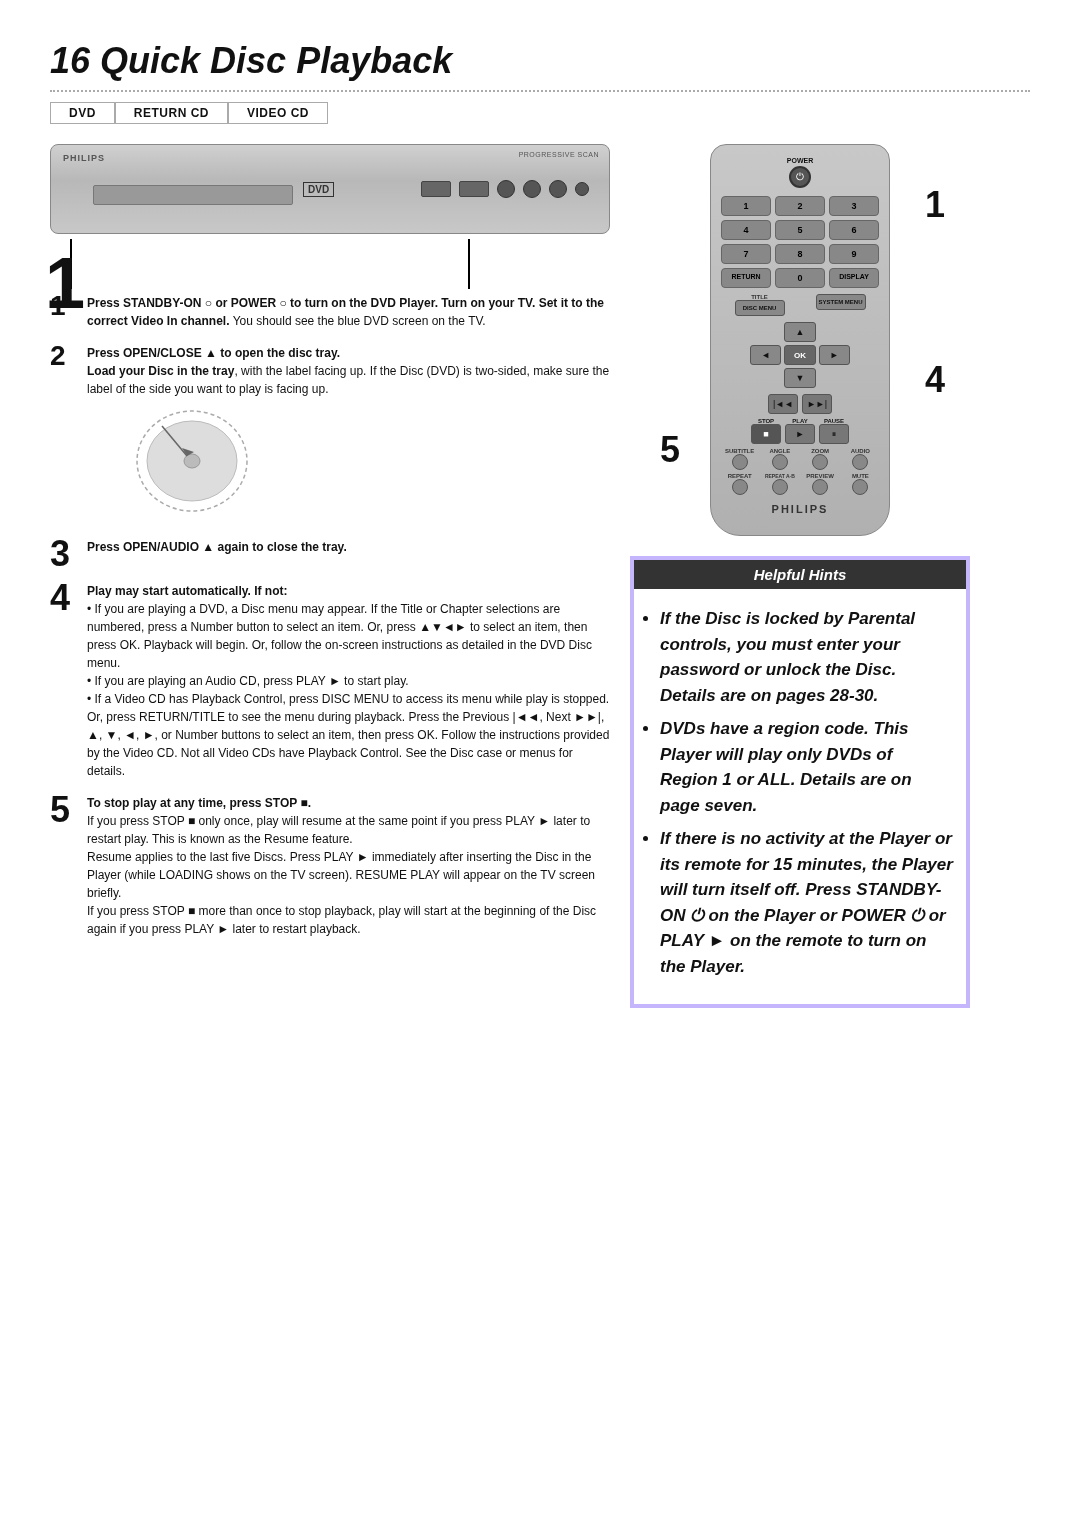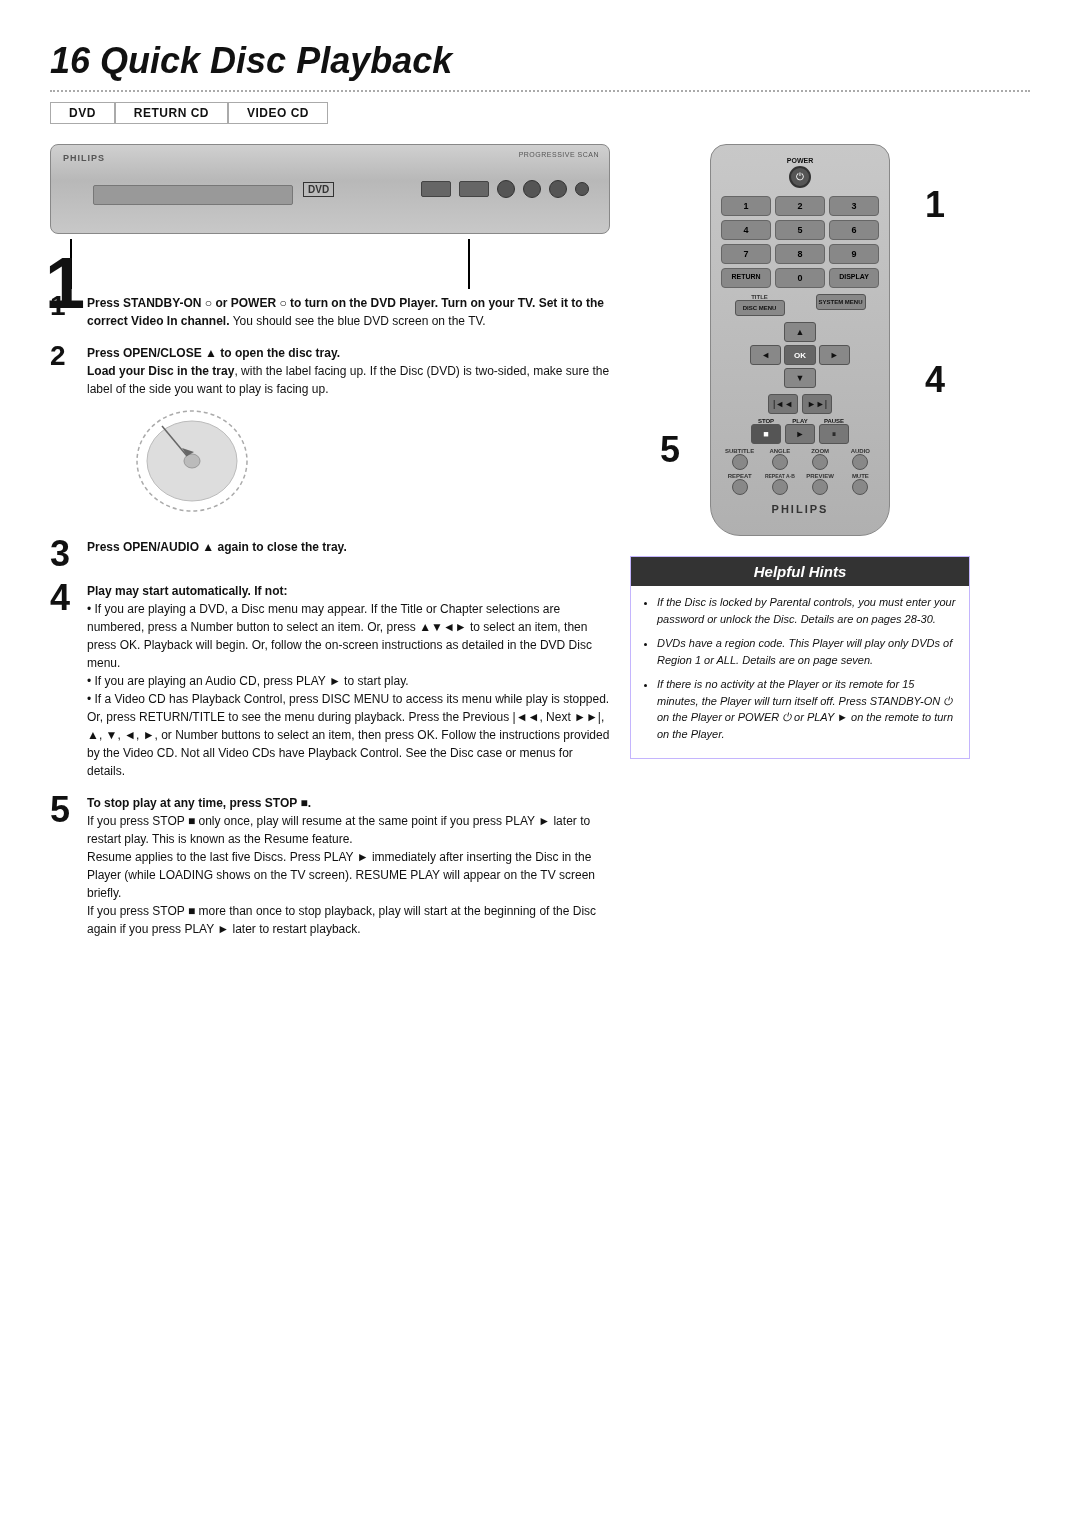--- a/index.html
+++ b/index.html
@@ -278,37 +278,38 @@
       text-align: center;
       font-size: 11px;
       font-weight: bold;
       letter-spacing: 2px;
       margin-top: 8px;
       color: #333;
     }
     
     .helpful-hints {
       width: 100%;
-      border: 1px solid #c4b5fd;
+      border: 4px solid #c4b5fd;
       margin-top: 20px;
     }
     .hints-header {
       background: #333;
       color: #fff;
       text-align: center;
       padding: 6px;
       font-size: 15px;
       font-style: italic;
       font-weight: bold;
     }
     .hints-body {
-      padding: 8px 12px;
-      font-size: 11px;
+      padding: 17px 12px;
+      font-size: 17px;
       line-height: 1.5;
       font-style: italic;
+      font-weight: bold;
     }
     .hints-body ul {
       list-style: disc;
       padding-left: 14px;
     }
     .hints-body li {
       margin-bottom: 8px;
     }
     
     .disc-svg {

